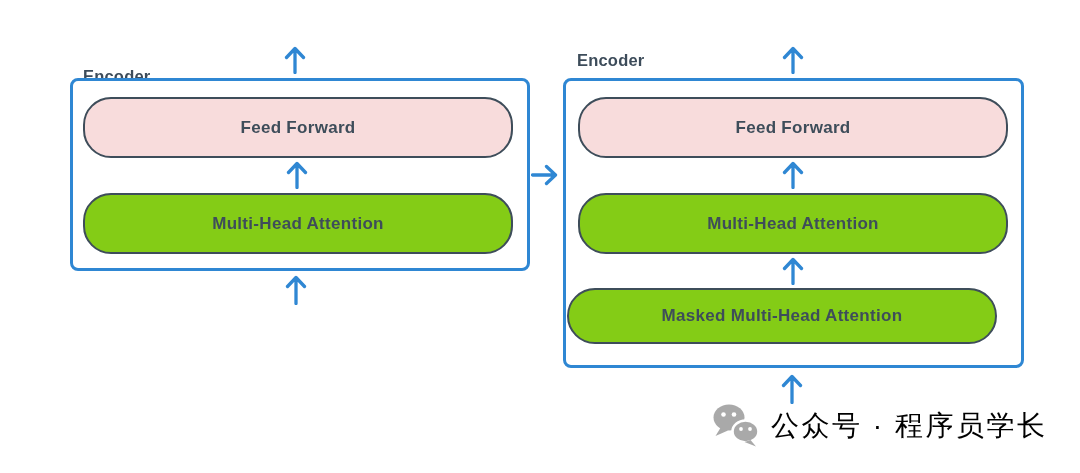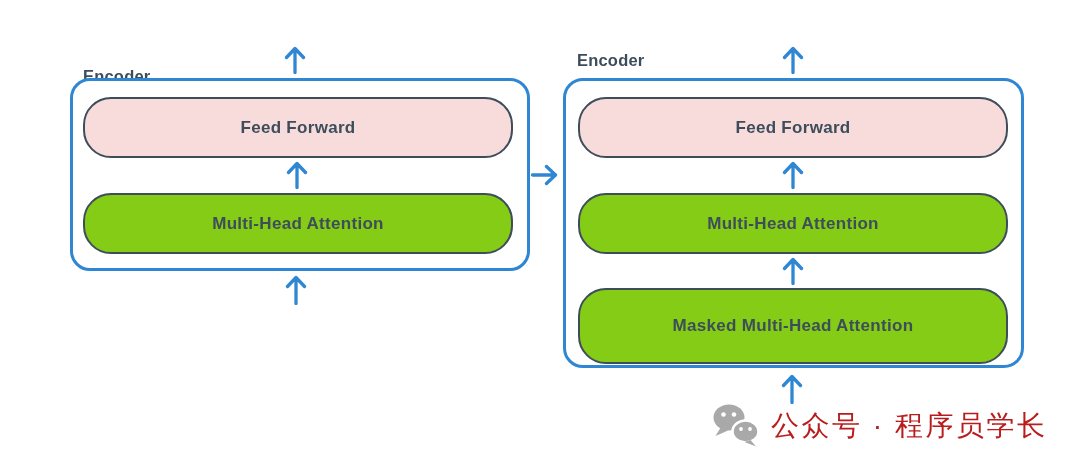--- a/index.html
+++ b/index.html
@@ -13,41 +13,41 @@
     background: #ffffff;
   }
   .block-label {
     position: absolute;
     font-size: 16.5px; font-weight: 700; color: #3d4c5a;
     letter-spacing: 0.2px;
   }
   .stack-container {
     position: absolute;
     border: 3px solid #2f87d3;
-    border-radius: 20px;
+    border-radius: 8px;
     background: #ffffff;
   }
   .layer-box {
     position: absolute;
     height: 61px; width: 430px;
     border: 2.5px solid #3e4d5a;
     border-radius: 28px;
     display: flex; align-items: center; justify-content: center;
     font-size: 17px; font-weight: 700; color: #3e4d5a;
     letter-spacing: 0.3px;
   }
   .fill-feed-forward { background: #f8dcdc; }
   .fill-attention   { background: #84cc16; }
   .arrow { position: absolute; }
   .watermark {
     position: absolute; left: 712px; top: 403px;
     display: flex; align-items: center; gap: 11px;
   }
   .watermark-text {
-    font-size: 28px; color: #b91c1c; letter-spacing: 2.5px;
+    font-size: 28px; color: #000000; letter-spacing: 2.5px;
     line-height: 46px; white-space: nowrap;
   }
 </style>
 </head>
 <body>
 
 <div class="canvas">
 
   <div class="block-label" style="left:83px; top:67px;">Encoder</div>
 
@@ -87,21 +87,21 @@
     <svg class="arrow" style="left:214px; top:79px;" width="26" height="29" viewBox="0 0 26 29">
       <path d="M13 27.5 L13 4.5 M4.5 12.5 L13 3.5 L21.5 12.5" stroke="#2f87d3" stroke-width="3.3" fill="none" stroke-linecap="round" stroke-linejoin="round"></path>
     </svg>
 
     <div class="layer-box fill-attention" style="left:12px; top:112px;">Multi-Head Attention</div>
 
     <svg class="arrow" style="left:214px; top:175px;" width="26" height="29" viewBox="0 0 26 29">
       <path d="M13 27.5 L13 4.5 M4.5 12.5 L13 3.5 L21.5 12.5" stroke="#2f87d3" stroke-width="3.3" fill="none" stroke-linecap="round" stroke-linejoin="round"></path>
     </svg>
 
-    <div class="layer-box fill-attention" style="left:12px; top:207px; height:76px;">Masked Multi-Head Attention</div>
+    <div class="layer-box fill-attention" style="left:1px; top:207px; height:56px;">Masked Multi-Head Attention</div>
   </div>
 
   <svg class="arrow" style="left:779px; top:373px;" width="26" height="31" viewBox="0 0 26 31">
     <path d="M13 29.5 L13 4.5 M4.5 12.5 L13 3.5 L21.5 12.5" stroke="#2f87d3" stroke-width="3.3" fill="none" stroke-linecap="round" stroke-linejoin="round"></path>
   </svg>
 
   <div class="watermark">
     <svg width="48" height="46" viewBox="0 0 48 46">
       <g fill="#a9a9a9">
         <ellipse cx="17" cy="14.5" rx="15.5" ry="13"></ellipse>

